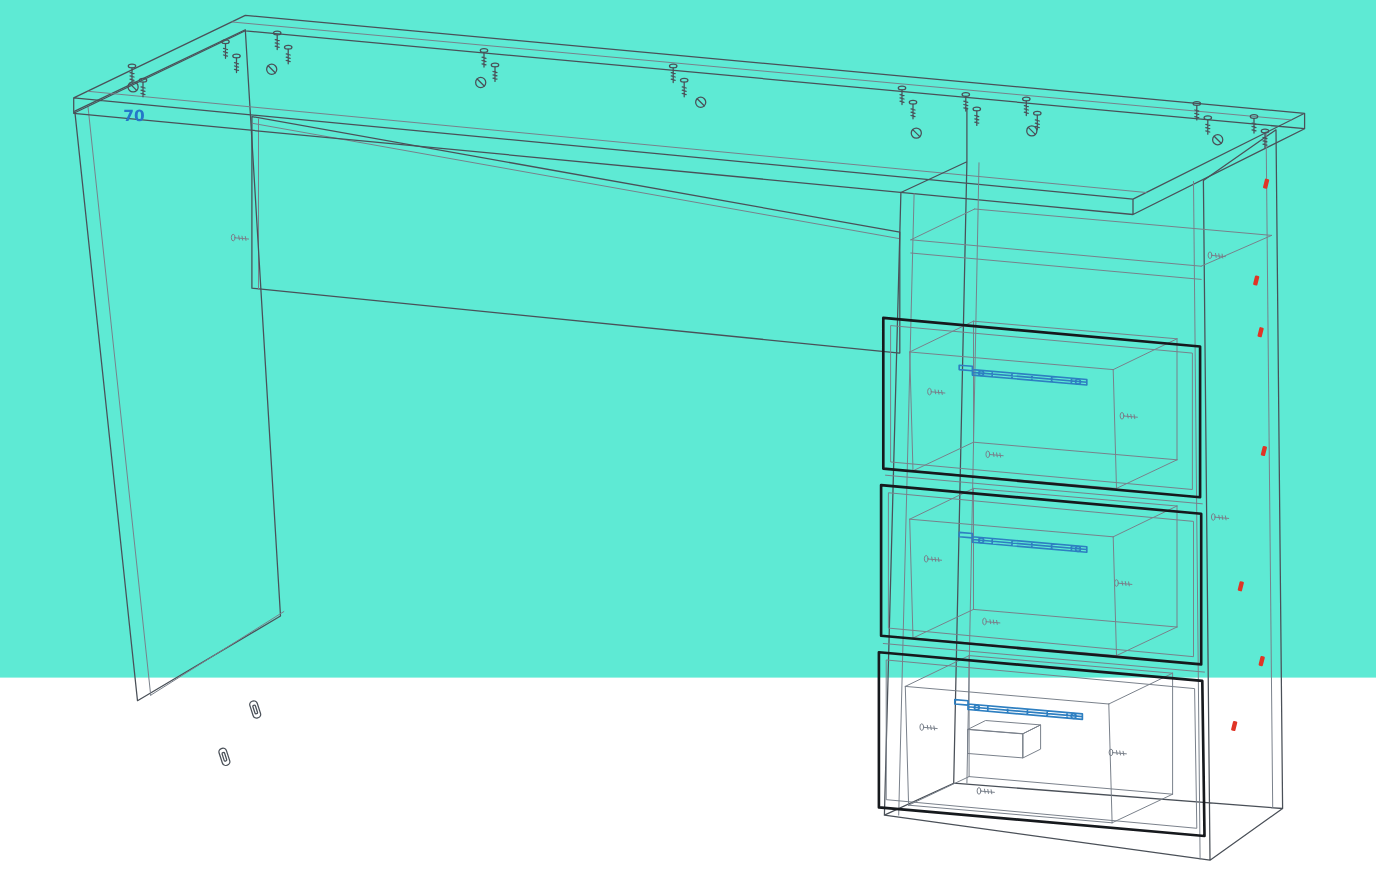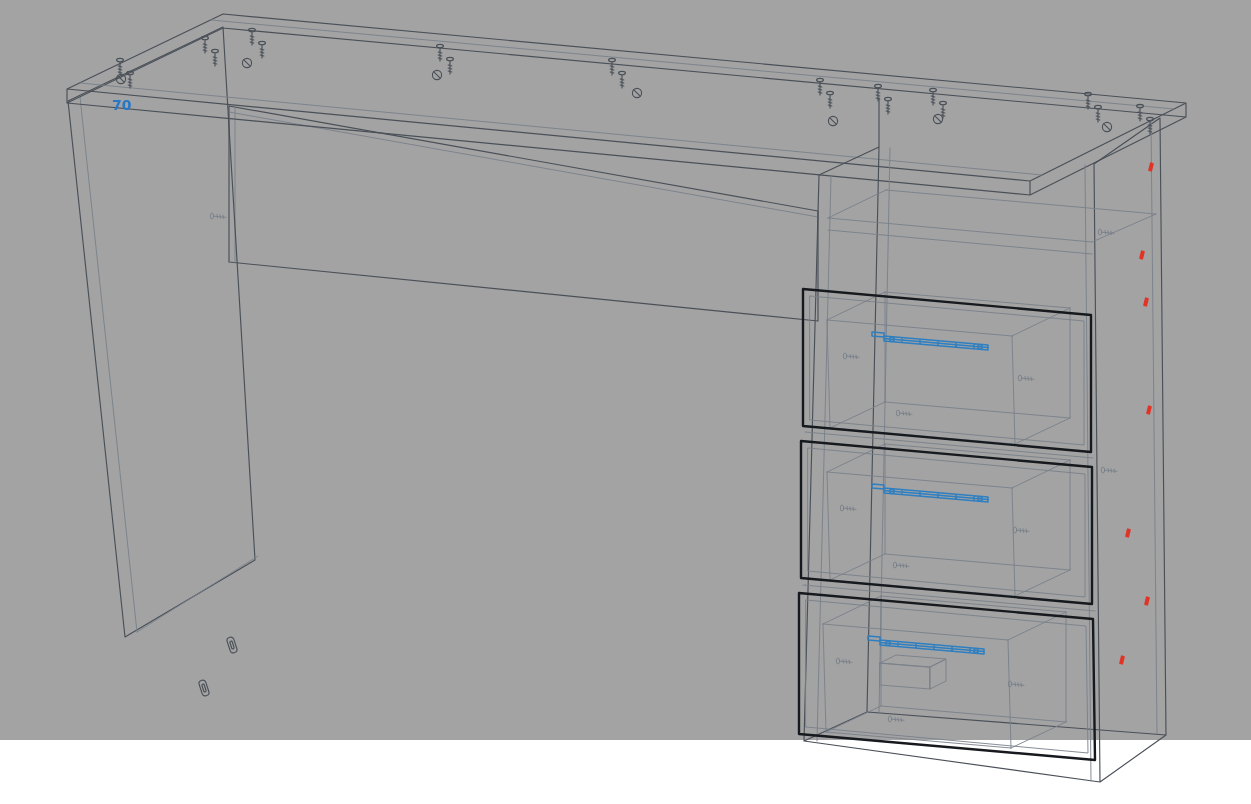--- a/index.html
+++ b/index.html
@@ -1,17 +1,17 @@
 <!DOCTYPE html>
 <html style="--line: #78808a; --line_strong: #4a5058; --outline_bold: #16191d; --slide_blue: #2e7fc1; --marker_red: #e03426; --label_blue: #2577c8;"><head>
 <meta charset="utf-8">
 <style>
   html,body{margin:0;padding:0;background:#ffffff;width:1251px;height:804px;overflow:hidden;}
   body{font-family:"DejaVu Sans","Liberation Sans",sans-serif;}
-  .stage{position:relative;width:1251px;height:740px;background:#a3a3a3;}
+  .stage{position:relative;width:1251px;height:616px;background:#5eead4;}
   svg{display:block;}
   path,line,ellipse,circle,rect{vector-effect:none;}
   .l{stroke:var(--line,#78808a);stroke-width:0.9;fill:none;stroke-linejoin:round;stroke-linecap:round;}
   .m{stroke:var(--line_strong,#4a5058);stroke-width:1.15;fill:none;stroke-linejoin:round;stroke-linecap:round;}
   .b{stroke:var(--outline_bold,#16191d);stroke-width:2.4;fill:none;stroke-linejoin:round;}
   .blue{stroke:var(--slide_blue,#2e7fc1);stroke-width:1.5;fill:none;stroke-linejoin:round;stroke-linecap:round;}
   .red{fill:var(--marker_red,#e03426);stroke:none;}
   .lbl{fill:var(--label_blue,#2577c8);font-size:14px;font-weight:bold;font-family:"DejaVu Sans","Liberation Sans",sans-serif;}
 </style>
 </head>

